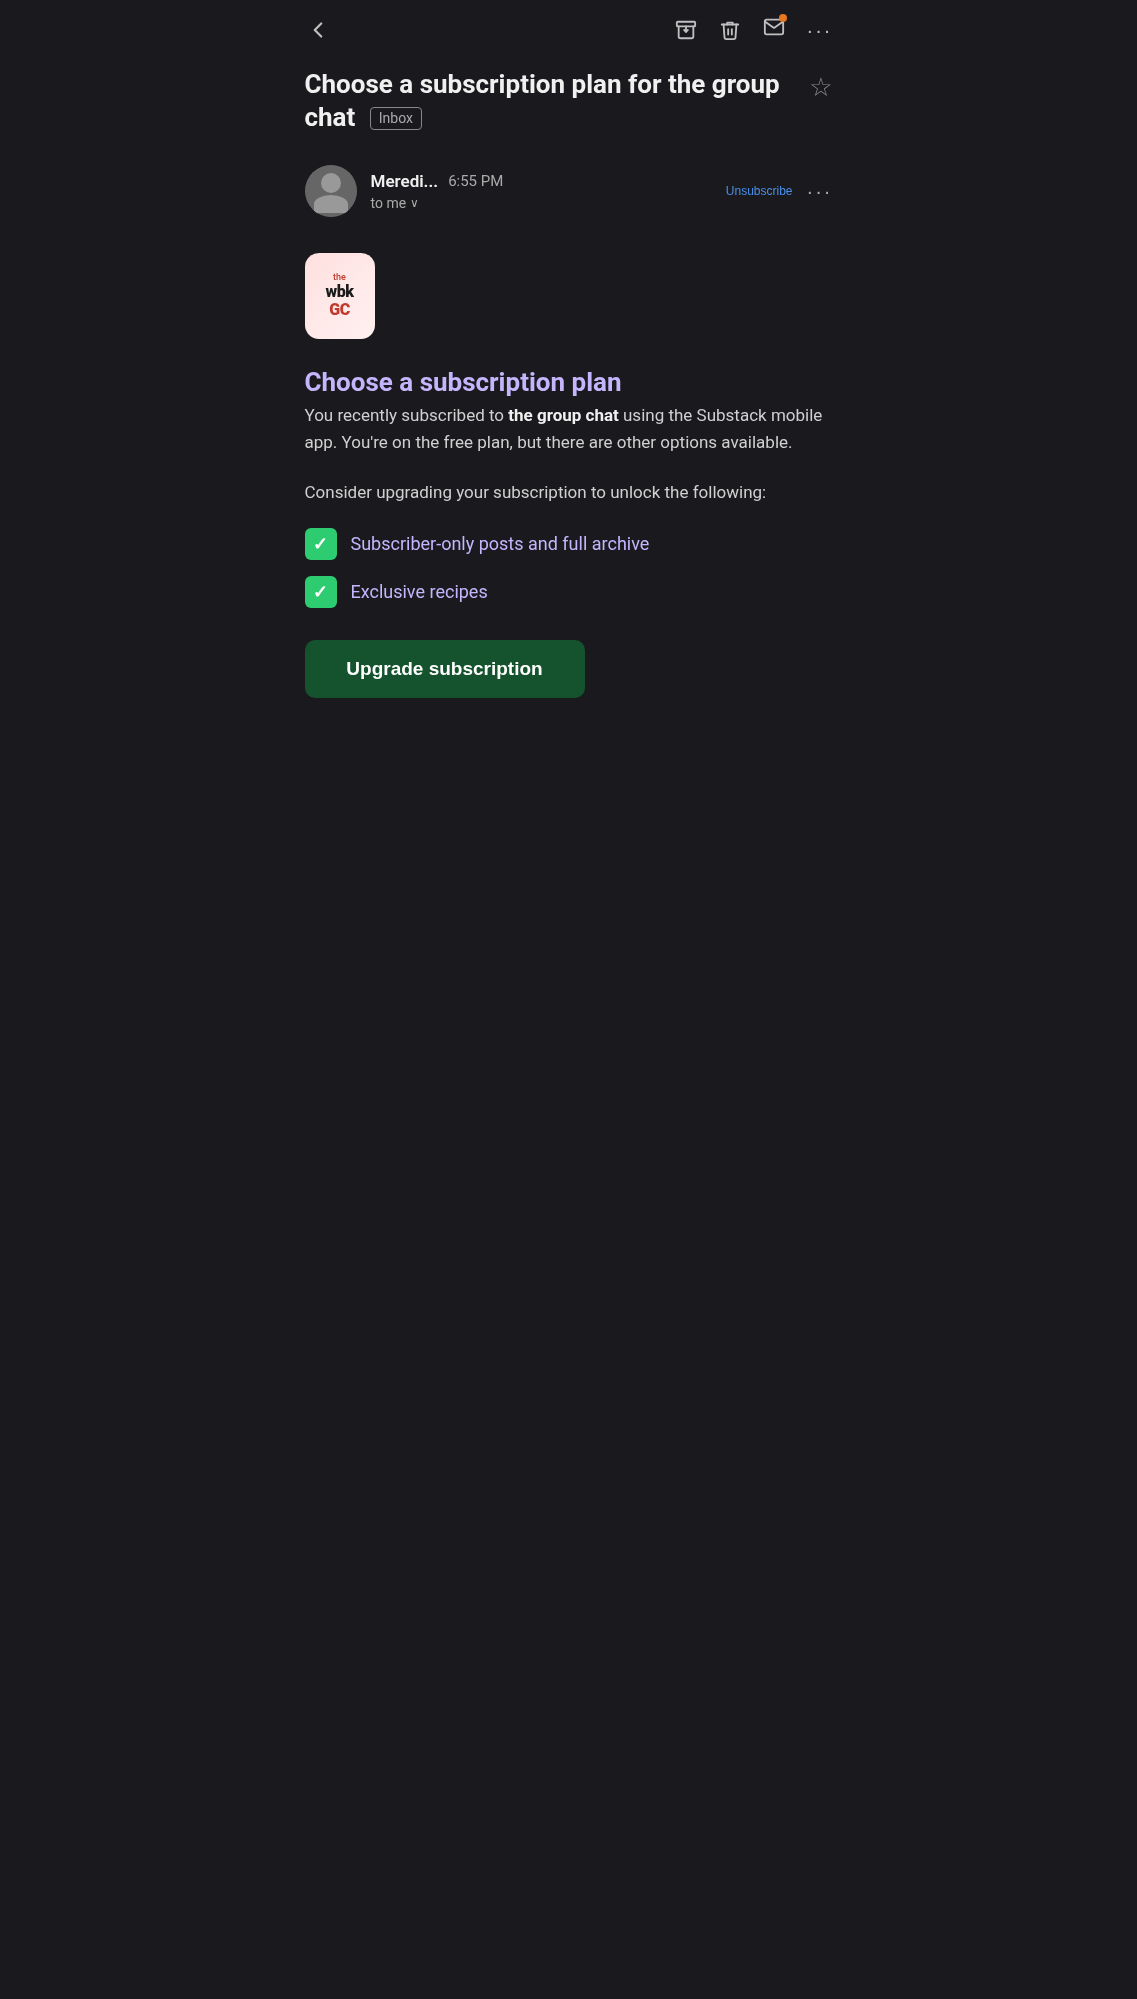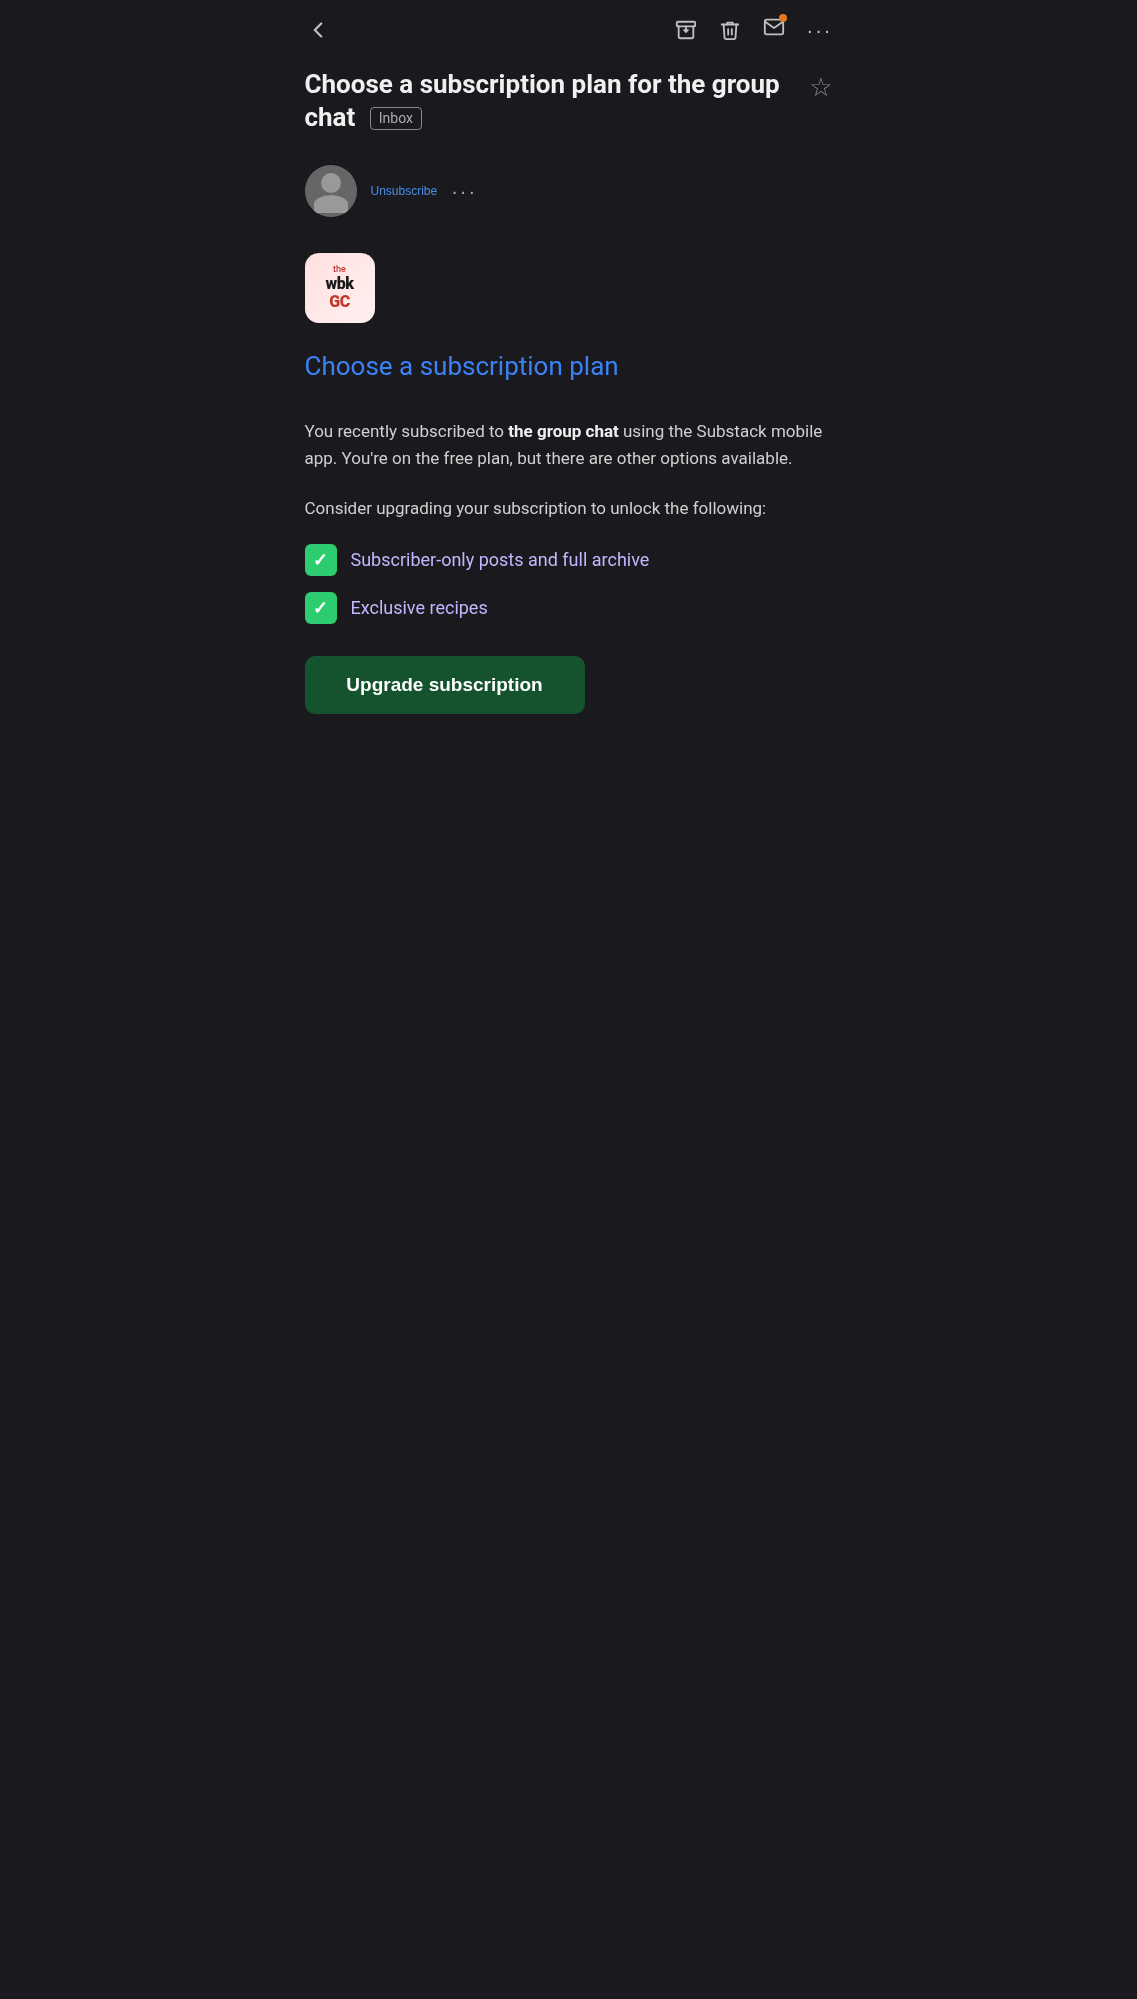--- a/index.html
+++ b/index.html
@@ -221,21 +221,21 @@
       letter-spacing: 2px;
     }
 
     
     .email-body {
       padding: 20px 20px 40px;
     }
 
     .brand-logo {
       width: 70px;
-      height: 70px;
+      height: 86px;
       border-radius: 14px;
       background: linear-gradient(135deg, #ffe0e0, #fff0f0);
       display: flex;
       align-items: center;
       justify-content: center;
       margin-bottom: 28px;
       overflow: hidden;
     }
 
     .brand-logo-inner {
@@ -258,23 +258,23 @@
 
     .brand-logo-gc {
       font-size: 16px;
       font-weight: 900;
       color: #c0392b;
       letter-spacing: -0.5px;
     }
 
     .email-heading {
       font-size: 26px;
-      font-weight: 400;
-      color: #3b82f6;
-      margin-bottom: 36px;
+      font-weight: 700;
+      color: #c4b5fd;
+      margin-bottom: 4px;
       line-height: 1.2;
     }
 
     .email-paragraph {
       font-size: 17px;
       color: #d0d0d0;
       line-height: 1.6;
       margin-bottom: 22px;
     }
 
@@ -385,20 +385,30 @@
     <span>Choose a subscription plan for the group chat</span>
     <span class="inbox-badge">Inbox</span>
   </h1>
   <button class="star-btn">☆</button>
 </div>
 
 <div class="sender-row">
   <div class="avatar">
     <div class="avatar-person"></div>
   </div>
+  <div class="sender-info">
+    <div class="sender-name-row">
+      <span class="sender-name">Meredi...</span>
+      <span class="sender-time">6:55 PM</span>
+    </div>
+    <div class="to-me-row">
+      <span class="to-me-text">to me</span>
+      <span class="chevron-down">∨</span>
+    </div>
+  </div>
   <div class="sender-actions">
     <button class="unsubscribe-btn">Unsubscribe</button>
     <button class="more-btn">···</button>
   </div>
 </div>
 
 <div class="email-body">
   
   <div class="brand-logo">
     <div class="brand-logo-inner">

